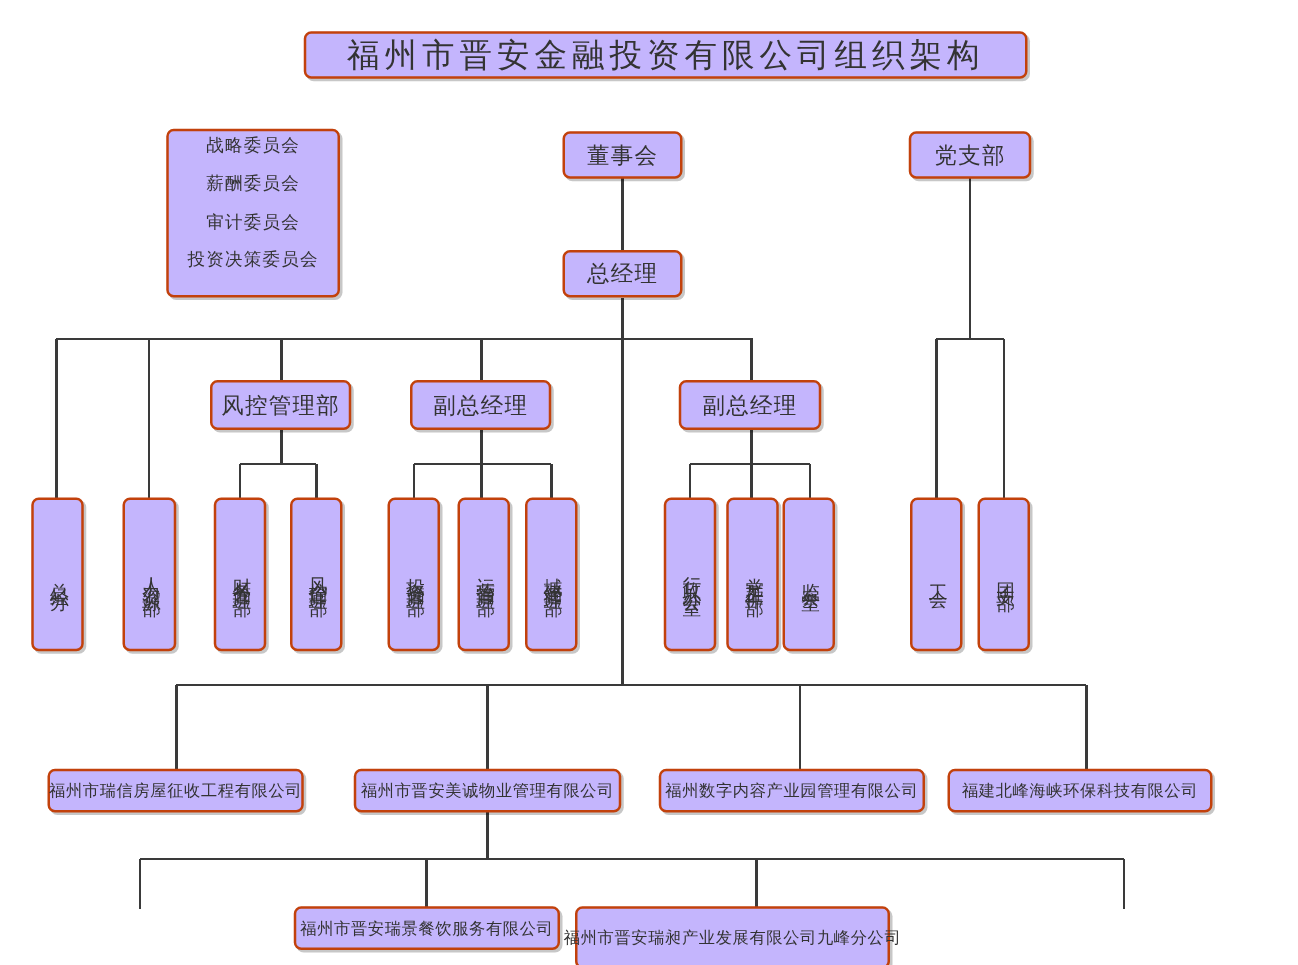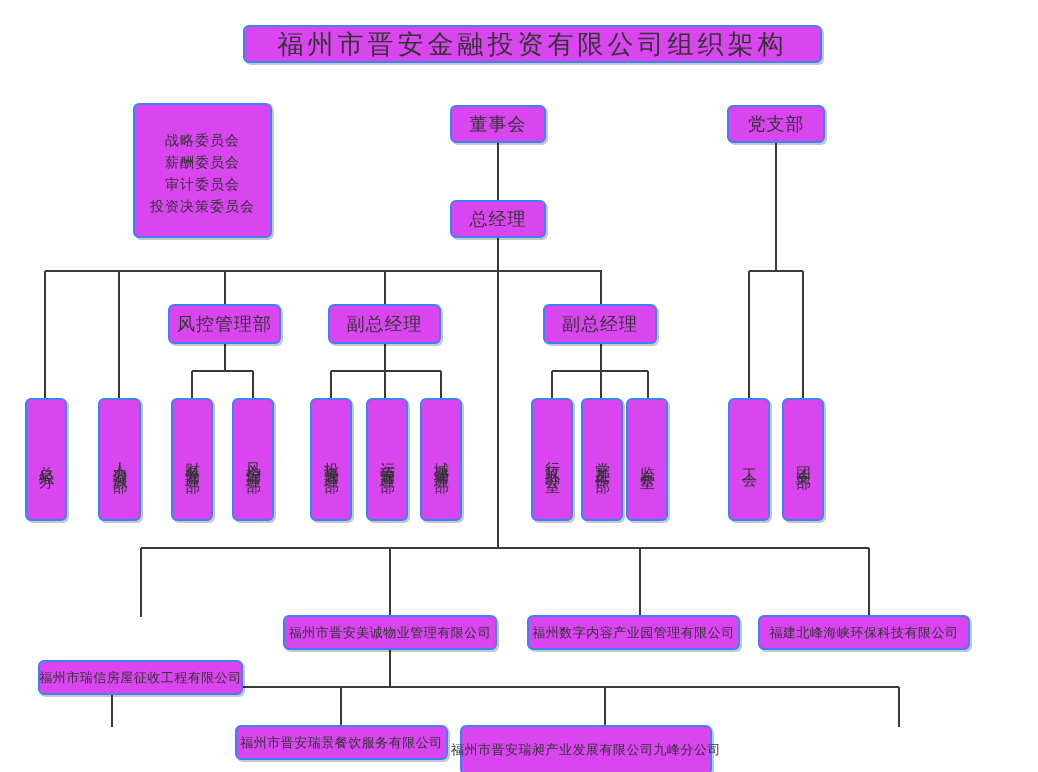--- a/index.html
+++ b/index.html
@@ -18,44 +18,43 @@
   }
   .connectors {
     position: absolute;
     left: 0;
     top: 0;
     z-index: 0;
   }
   .node {
     position: absolute;
     box-sizing: border-box;
-    background: #d946ef;
-    border: 2px solid #3b82f6;
+    background: #c4b5fd;
+    border: 2px solid #c2410c;
     border-radius: 6px;
     box-shadow: 2px 2px 0 rgba(0,0,0,0.22);
     display: flex;
     align-items: center;
     justify-content: center;
     text-align: center;
     z-index: 1;
     color: #333333;
     white-space: nowrap;
-    font-family: Liberation Serif, serif;
   }
   .title-box {
     font-size: 26px;
     letter-spacing: 4px;
     font-weight: 400;
   }
   .committees-box {
     flex-direction: column;
     font-size: 14px;
     line-height: 22px;
     letter-spacing: 1px;
-    justify-content: flex-end;
+    justify-content: space-between;
     padding-bottom: 18px;
   }
   .small-node {
     font-size: 18px;
     letter-spacing: 1px;
   }
   .vnode span {
     writing-mode: vertical-rl;
     text-orientation: upright;
     font-size: 15px;
@@ -167,21 +166,21 @@
   <div class="node vnode" style="left:626px; top:398px; width:42px; height:123px;">
       <span>监察室</span>
     </div>
   <div class="node vnode" style="left:728px; top:398px; width:42px; height:123px;">
       <span>工会</span>
     </div>
   <div class="node vnode" style="left:782px; top:398px; width:42px; height:123px;">
       <span>团支部</span>
     </div>
 
-  <div class="node company-node" style="left:38px; top:615px; width:205px; height:35px;margin-top:45px;">福州市瑞信房屋征收工程有限公司</div>
+  <div class="node company-node" style="left:38px; top:615px; width:205px; height:35px;">福州市瑞信房屋征收工程有限公司</div>
   <div class="node company-node" style="left:283px; top:615px; width:214px; height:35px;">福州市晋安美诚物业管理有限公司</div>
   <div class="node company-node" style="left:527px; top:615px; width:213px; height:35px;">福州数字内容产业园管理有限公司</div>
   <div class="node company-node" style="left:758px; top:615px; width:212px; height:35px;">福建北峰海峡环保科技有限公司</div>
 
   <div class="node company-node" style="left:235px; top:725px; width:213px; height:35px;">福州市晋安瑞景餐饮服务有限公司</div>
   <div class="node company-node" style="left:460px; top:725px; width:252px; height:50px;">福州市晋安瑞昶产业发展有限公司九峰分公司</div>
 
 </div>
 
 </body></html>

